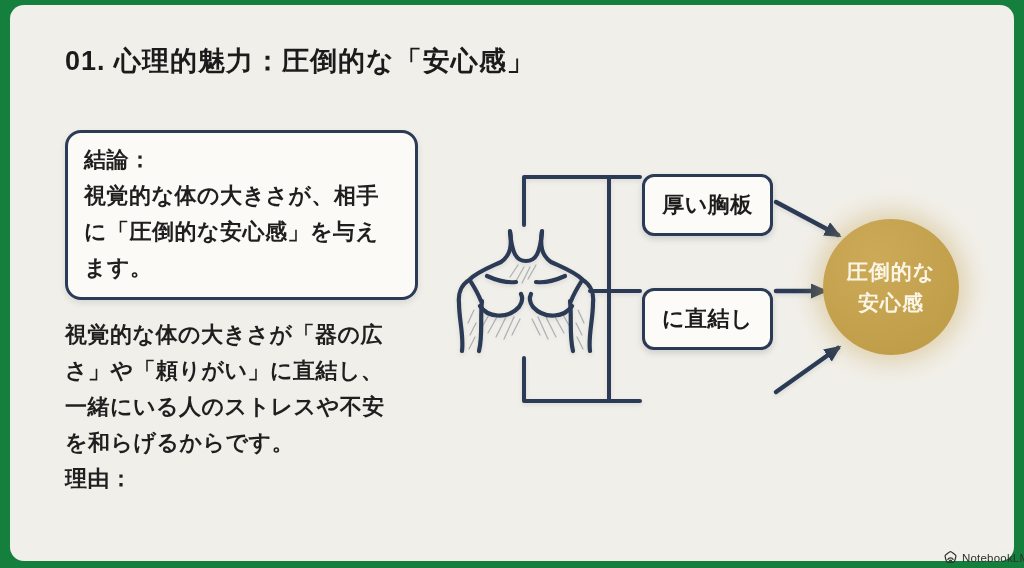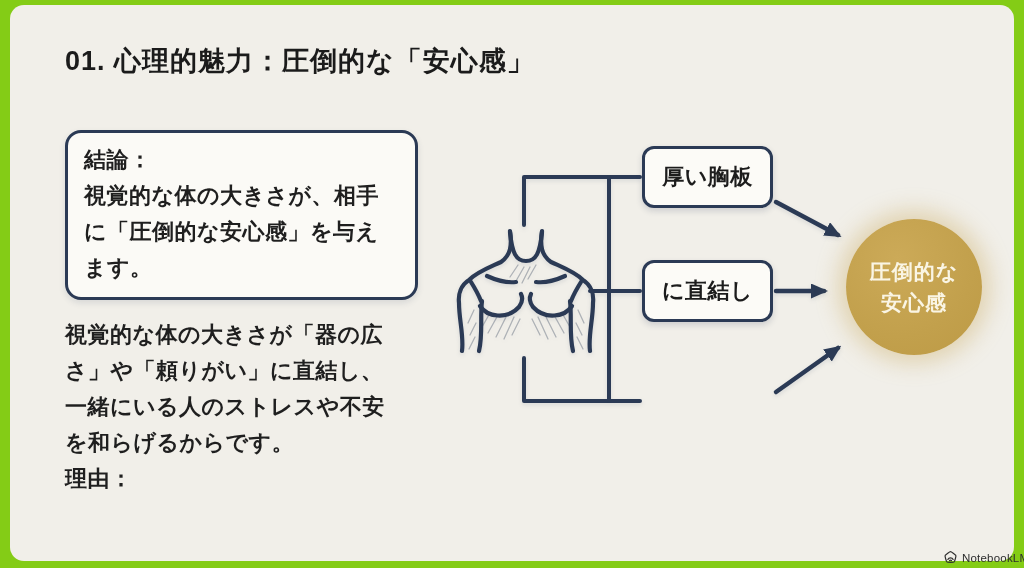--- a/index.html
+++ b/index.html
@@ -1,41 +1,41 @@
 <!DOCTYPE html>
 <html><head>
 <meta charset="utf-8">
 <style>
   * { margin:0; padding:0; box-sizing:border-box; }
   html,body { width:1024px; height:568px; overflow:hidden; background:#ffffff;
               font-family:"Liberation Sans","DejaVu Sans",sans-serif; }
-  .frame { position:relative; width:1024px; height:568px; background:#84cc16; }
+  .frame { position:relative; width:1024px; height:568px; background:#15803d; }
   .slide { position:absolute; left:10px; top:5px; width:1004px; height:556px;
            background:#f1efe9; border-radius:14px; }
 
   .title { position:absolute; left:55px; top:38px; font-size:27px; font-weight:700;
            color:#1b1b1b; letter-spacing:1px; }
 
   .conclusion-box { position:absolute; left:55px; top:125px; width:353px;
            border:3px solid #2b3a55; border-radius:16px; background:#fbfaf6;
            padding:9px 16px 11px 16px; box-shadow:0 3px 6px rgba(45,58,90,.13); }
   .conclusion-box .txt, .reason .txt {
            font-size:22px; font-weight:700; color:#1f1f1f; line-height:36px;
            white-space:pre-line; letter-spacing:0.5px; }
 
   .reason { position:absolute; left:55px; top:312px; width:400px; }
 
   .feature-box { position:absolute; left:632px; width:131px; height:62px;
            border:3px solid #2b3a55; border-radius:12px; background:#fcfbf7;
            display:flex; align-items:center; justify-content:center;
            font-size:22px; font-weight:700; color:#1c1c1c;
-           box-shadow:0 3px 6px rgba(45,58,90,.18); letter-spacing:0.5px; }
+           box-shadow:0 3px 6px rgba(45,58,90,.18); letter-spacing:0.5px;margin-top:28px; }
   .fb1 { top:141px; } .fb2 { top:255px; } .fb3 { top:367px; }
 
-  .result-circle { position:absolute; left:836px; top:214px; width:136px; height:136px;
+  .result-circle { position:absolute; left:813px; top:214px; width:136px; height:136px;
            border-radius:50%;
            background:radial-gradient(circle at 38% 30%, #ccaa58 0%, #c2a04c 60%, #bd9a45 100%);
            box-shadow:0 0 22px 8px rgba(200,168,90,.40);
            display:flex; align-items:center; justify-content:center; text-align:center;
            font-size:21px; font-weight:700; color:#faf5e4; line-height:31px;
            white-space:pre-line; letter-spacing:1px; }
 
   svg.diagram { position:absolute; left:0; top:0; width:1024px; height:568px;
            filter:drop-shadow(0 2px 2px rgba(45,58,90,.12)); }
 

